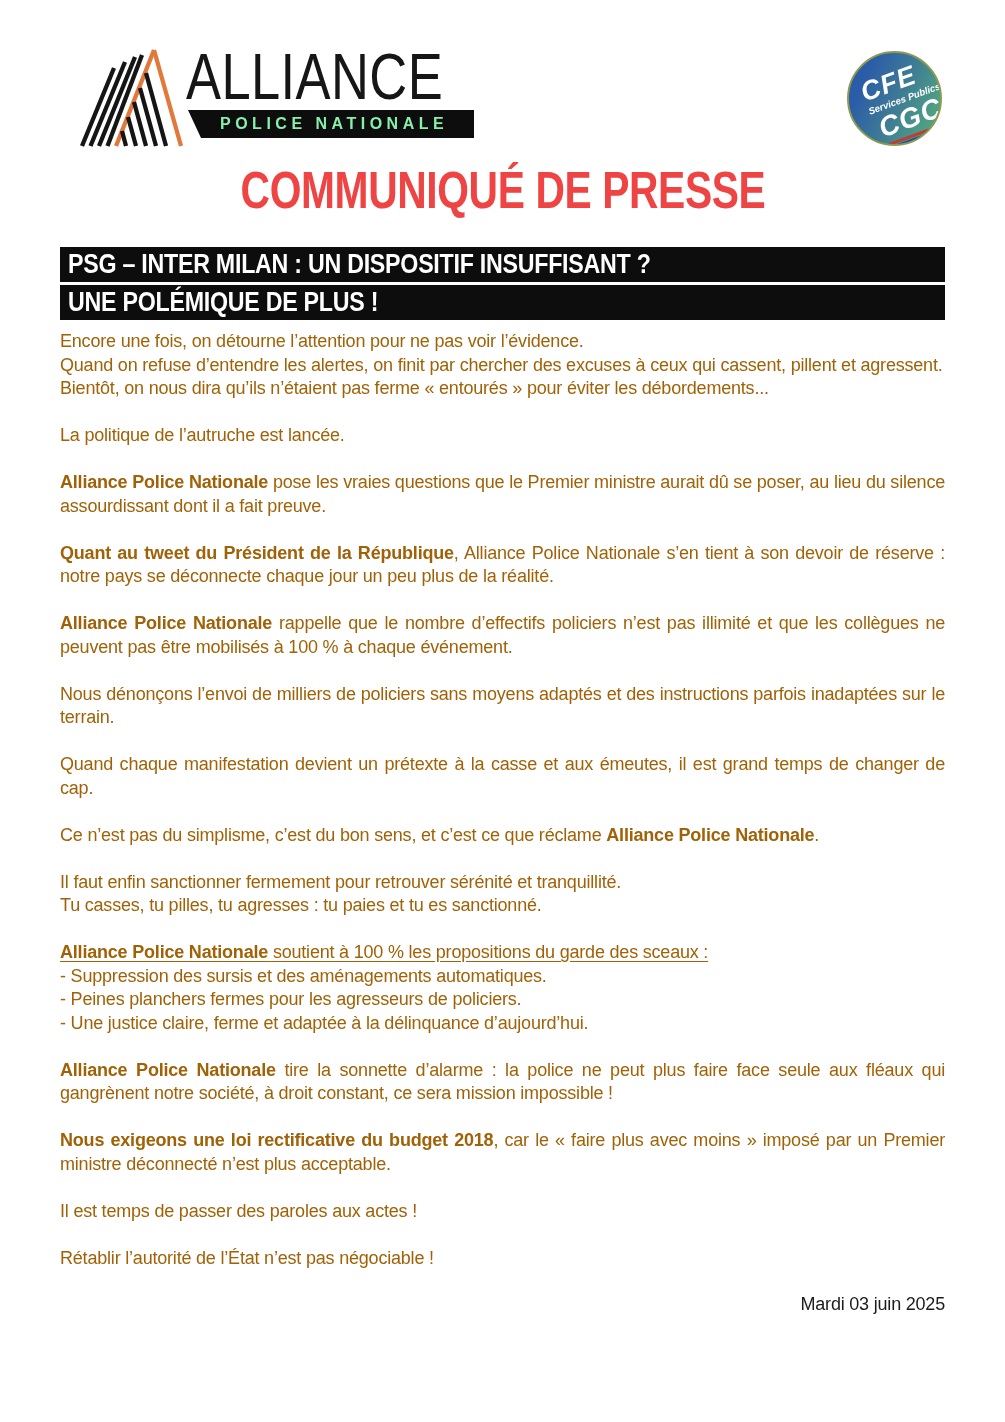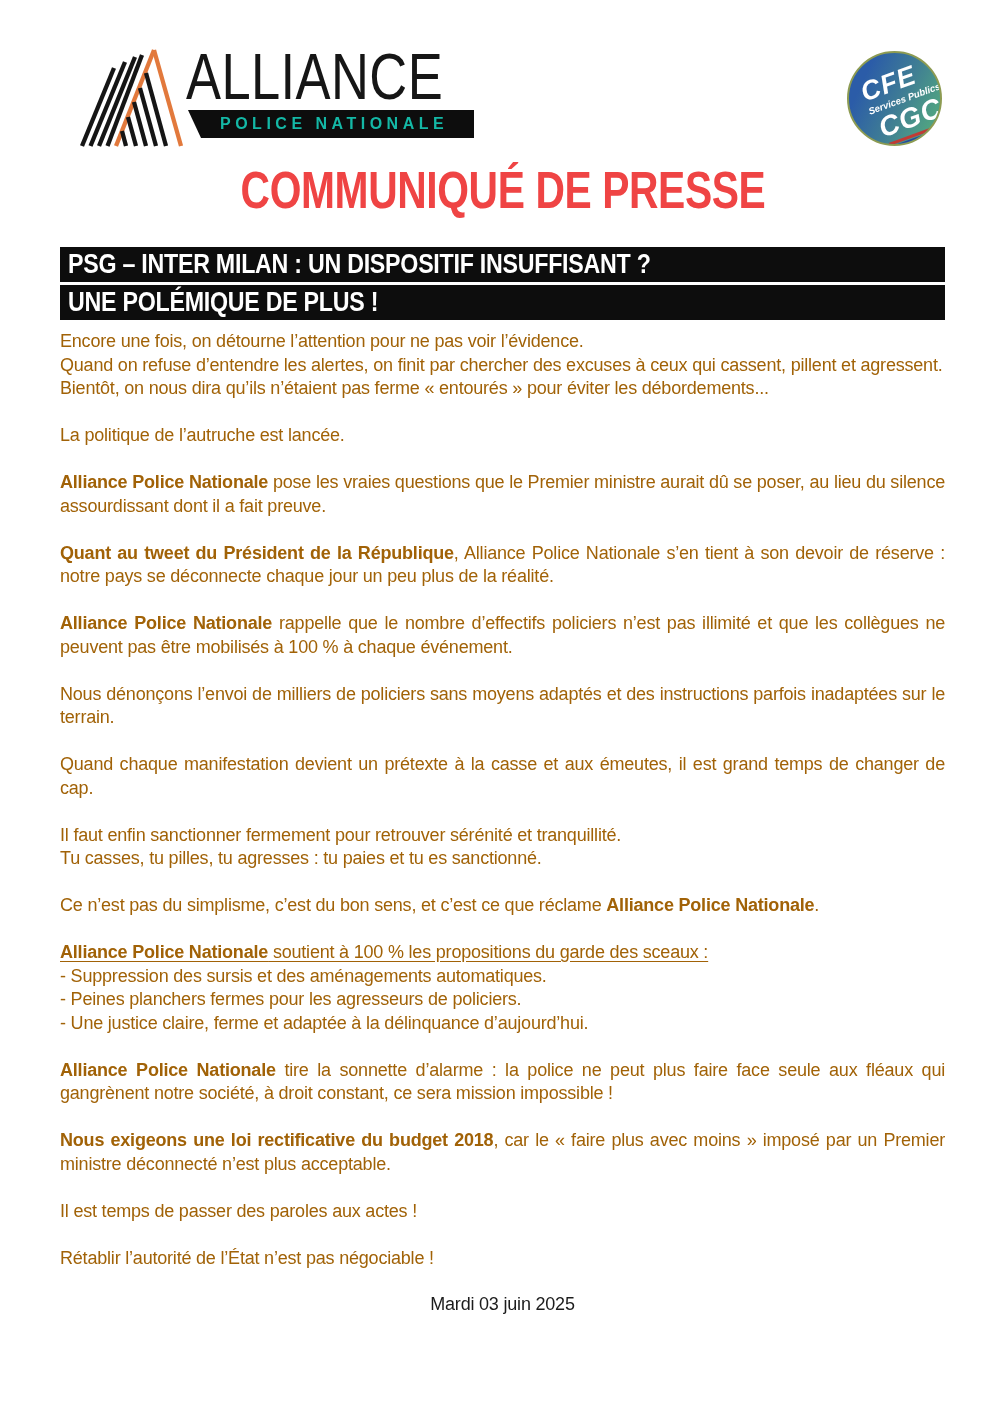--- a/index.html
+++ b/index.html
@@ -35,21 +35,21 @@
   }
   .sub-box {
     margin-top: 1px;
     margin-left: 2px;
     display: inline-block;
     background: #0d0d0d;
     clip-path: polygon(0 0, 100% 0, 100% 100%, 13px 100%);
     padding: 5px 26px 5px 32px;
   }
   .sub-box span {
-    color: #14b8a6;
+    color: #86efac;
     font-weight: 700;
     font-size: 16px;
     letter-spacing: 4.5px;
     white-space: nowrap;
   }
   
   .badge {
     width: 95px; height: 95px;
     border-radius: 50%;
     border: 2px solid #8d9b52;
@@ -118,21 +118,21 @@
     line-height: 23.5px;
     letter-spacing: -0.2px;
     text-align: justify;
     color: #a16207;
   }
   .body p { margin: 0 0 23.5px 0; }
   .b { font-weight: 700; }
   .ul { text-decoration: underline; text-underline-offset: 3px; }
   .date {
     padding: 0 60px;
-    text-align: center;
+    text-align: right;
     font-size: 18px;
     letter-spacing: -0.2px;
     color: #1c1c1c;
     margin-top: 2px;
   }
 </style>
 </head>
 <body>
 
 <div class="page">
@@ -202,24 +202,24 @@
     <p><span class="b">Alliance Police Nationale</span><span> pose les vraies questions que le Premier ministre aurait dû se poser, au lieu du silence assourdissant dont il a fait preuve.</span></p>
 
     <p><span class="b">Quant au tweet du Président de la République</span><span>, Alliance Police Nationale s’en tient à son devoir de réserve : notre pays se déconnecte chaque jour un peu plus de la réalité.</span></p>
 
     <p><span class="b">Alliance Police Nationale</span><span> rappelle que le nombre d’effectifs policiers n’est pas illimité et que les collègues ne peuvent pas être mobilisés à 100 % à chaque événement.</span></p>
 
     <p><span>Nous dénonçons l’envoi de milliers de policiers sans moyens adaptés et des instructions parfois inadaptées sur le terrain.</span></p>
 
     <p><span>Quand chaque manifestation devient un prétexte à la casse et aux émeutes, il est grand temps de changer de cap.</span></p>
 
+    <p><span>Ce n’est pas du simplisme, c’est du bon sens, et c’est ce que réclame </span><span class="b">Alliance Police Nationale</span><span>.</span></p>
+
     <p><span>Il faut enfin sanctionner fermement pour retrouver sérénité et tranquillité.</span><br>
       <span>Tu casses, tu pilles, tu agresses : tu paies et tu es sanctionné.</span></p>
-
-    <p><span>Ce n’est pas du simplisme, c’est du bon sens, et c’est ce que réclame </span><span class="b">Alliance Police Nationale</span><span>.</span></p>
 
     <p><span class="ul"><span class="b">Alliance Police Nationale</span><span> soutient à 100 % les propositions du garde des sceaux :</span></span><br>
       <span>- Suppression des sursis et des aménagements automatiques.</span><br>
       <span>- Peines planchers fermes pour les agresseurs de policiers.</span><br>
       <span>- Une justice claire, ferme et adaptée à la délinquance d’aujourd’hui.</span></p>
 
     <p><span class="b">Alliance Police Nationale</span><span> tire la sonnette d’alarme : la police ne peut plus faire face seule aux fléaux qui gangrènent notre société, à droit constant, ce sera mission impossible !</span></p>
 
     <p><span class="b">Nous exigeons une loi rectificative du budget 2018</span><span>, car le « faire plus avec moins » imposé par un Premier ministre déconnecté n’est plus acceptable.</span></p>
 

